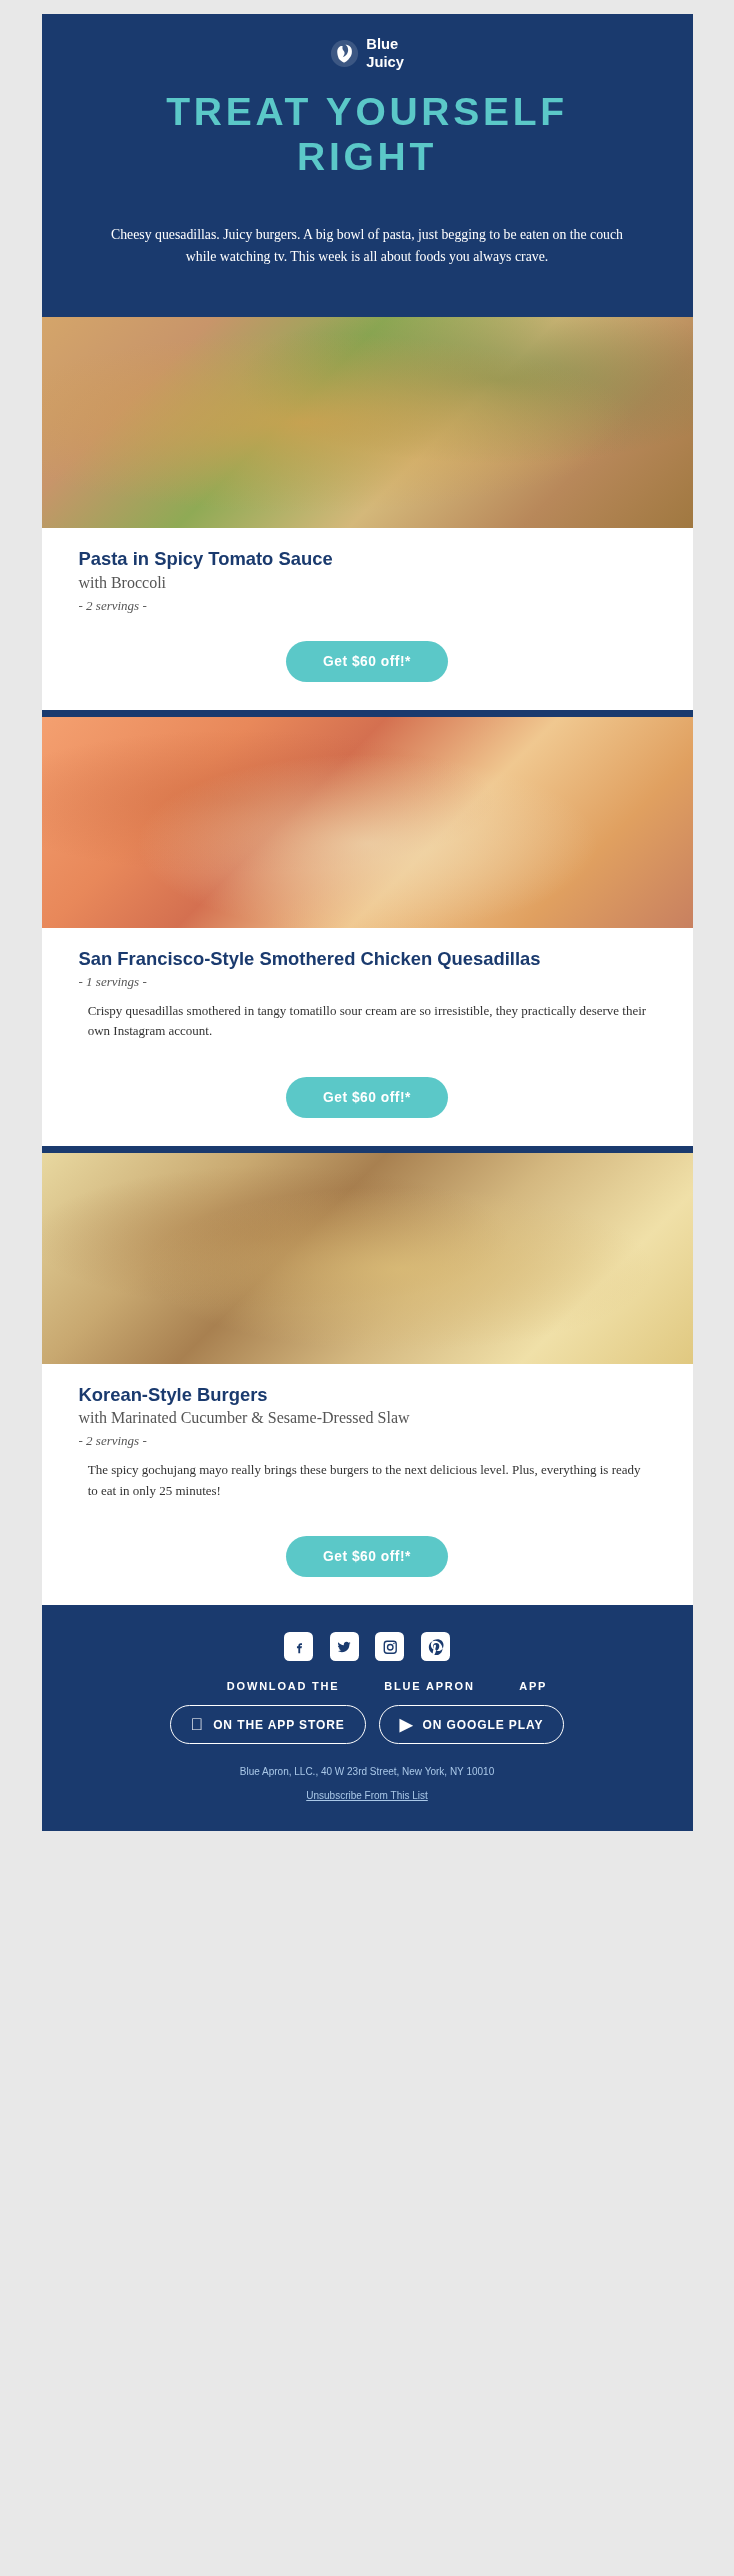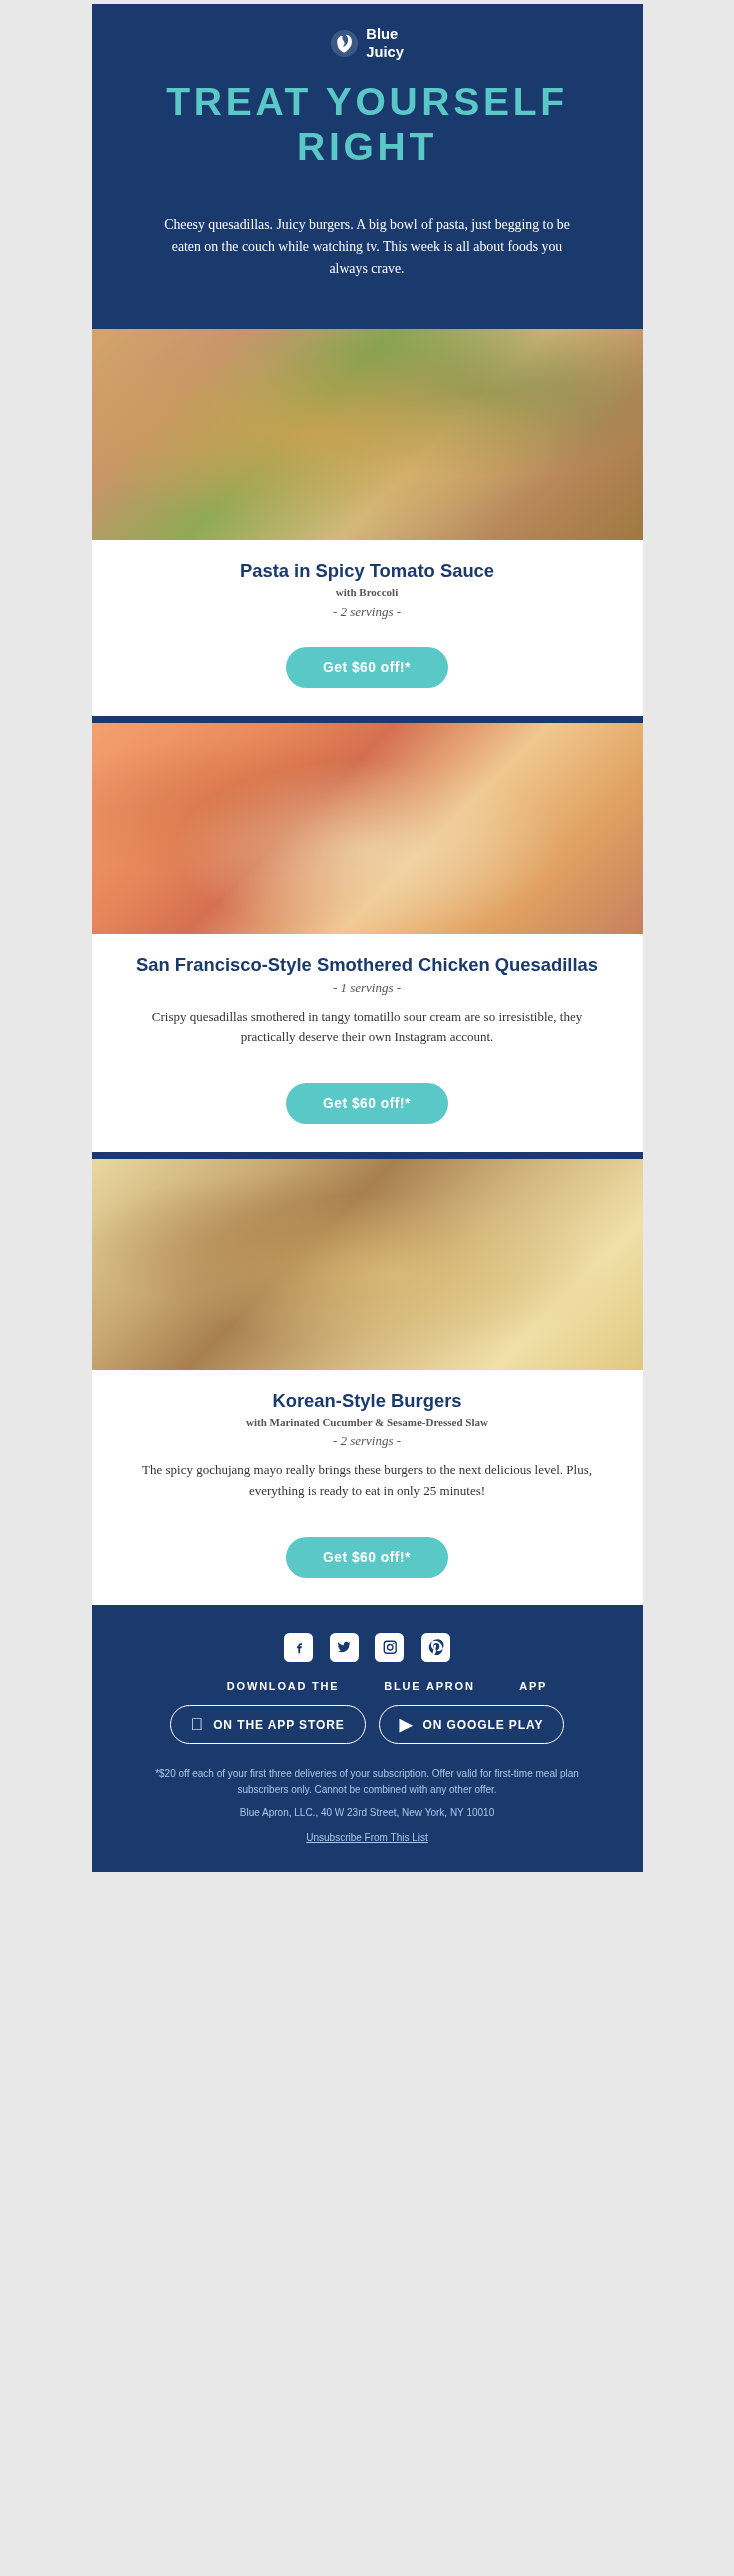--- a/index.html
+++ b/index.html
@@ -3,22 +3,22 @@
   <meta charset="utf-8">
   <style>
     * { margin: 0; padding: 0; box-sizing: border-box; }
     body {
       font-family: Georgia, 'Times New Roman', serif;
       background: #e8e8e8;
       width: 734px;
       min-height: 2576px;
     }
     .email-wrapper {
-      width: 551px;
-      margin: 4px auto;
+      width: 651px;
+      margin: 14px auto;
       background: #7f1d1d;
     }
     .header {
       background: #1a3a6e;
       padding: 22px 37px 26px;
       text-align: center;
     }
     .logo-container {
       display: flex;
       align-items: center;
@@ -66,36 +66,34 @@
       padding-bottom: 27.5px;
     }
     .meal-image-placeholder {
       width: 100%;
       height: 211px;
       display: block;
       position: relative;
       overflow: hidden;
     }
     .meal-info {
-      text-align: center;
       padding: 20px 37px 9.2px;
     }
     .meal-title {
       color: #1a3a6e;
       font-family: Arial, sans-serif;
       font-size: 18.4px;
       font-weight: 700;
       margin-bottom: 3.7px;
     }
     .meal-subtitle {
       color: #555;
-      font-size: 11px;
+      font-size: 16px;
       font-family: Georgia, serif;
       margin-bottom: 5.5px;
-      font-weight: bold;
     }
     .meal-servings {
       color: #555;
       font-size: 13px;
       font-style: italic;
       font-family: Georgia, serif;
       margin-bottom: 11px;
     }
     .meal-description {
       color: #333;
@@ -354,20 +352,19 @@
         <span class="app-btn-icon"></span>
         <span>ON THE APP STORE</span>
       </button>
       <button class="app-btn">
         <span class="app-btn-icon">▶</span>
         <span>ON GOOGLE PLAY</span>
       </button>
     </div>
 
     
-    <p class="footer-legal">*$20 off each of your first three deliveries of your subscription. Offer valid for first-time meal plan subscribers only. Cannot be combined with any other offer.</p>
     <p class="footer-address">Blue Apron, LLC., 40 W 23rd Street, New York, NY 10010</p>
     <a class="footer-unsubscribe" href="#">Unsubscribe From This List</a>
 
   </div>
 
 </div>
 
 
 </body></html>

